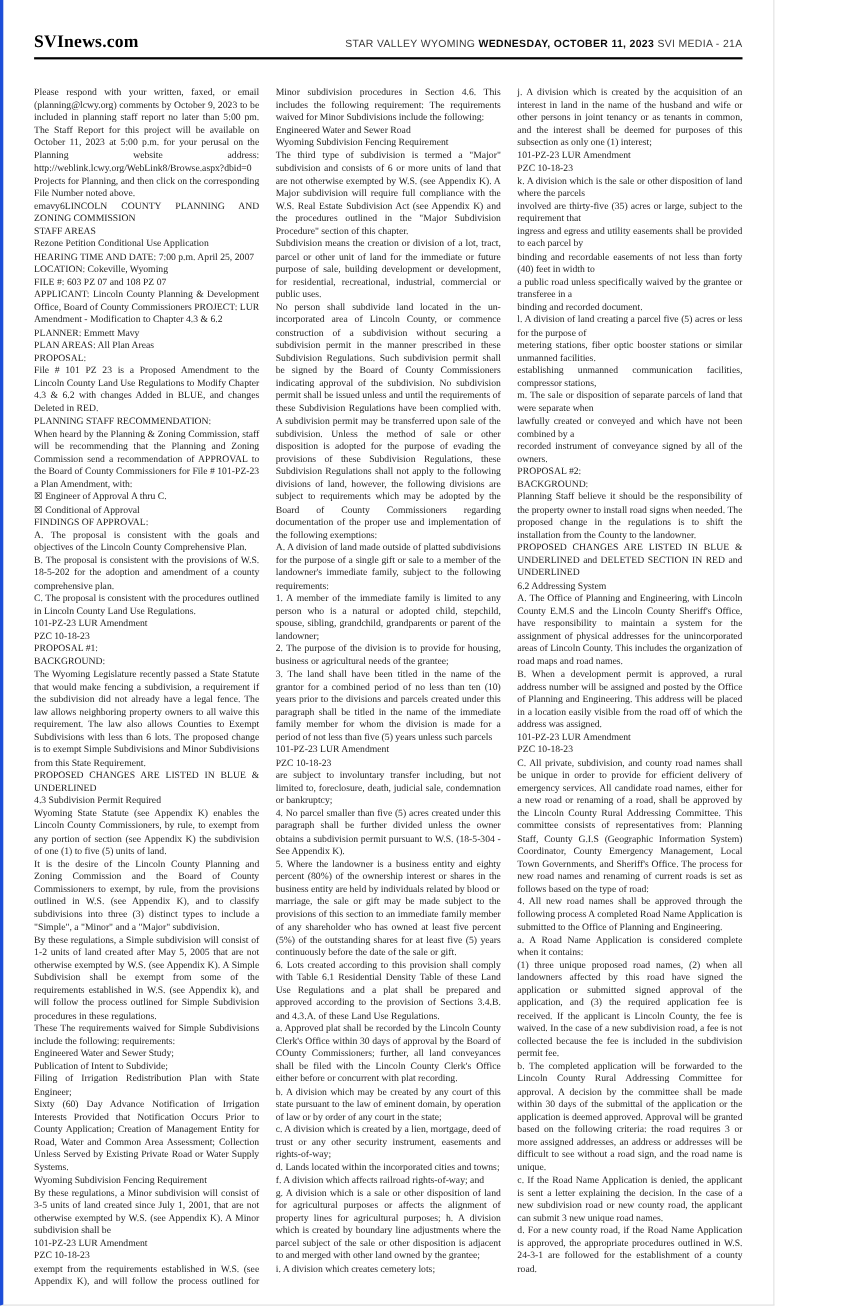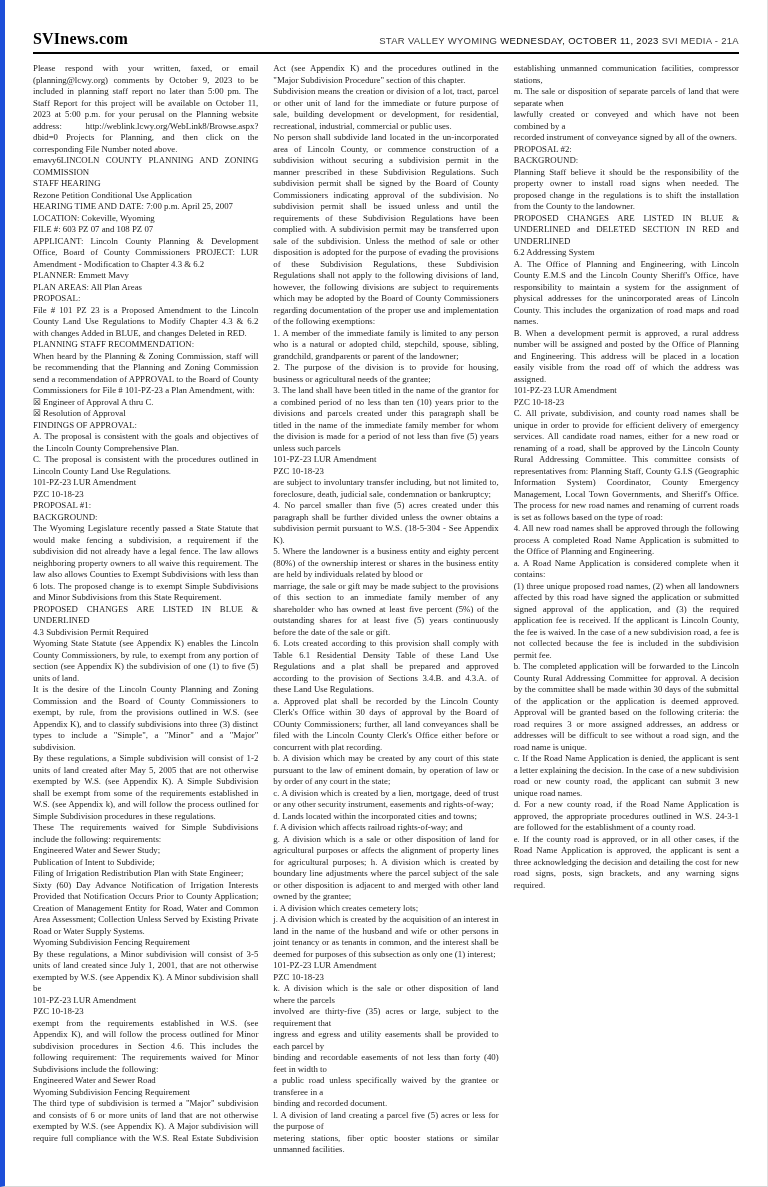--- a/index.html
+++ b/index.html
@@ -5,23 +5,23 @@
   * { box-sizing: border-box; }
   html, body { margin: 0; padding: 0; }
   body {
     width: 768px; height: 1187px;
     background: #ffffff;
     color: #1a1a1a;
     font-family: "Liberation Serif", serif;
     overflow: hidden;
   }
   .page {
-    width: 768px; height: 1187px;
+    width: 704px; height: 1187px;
     padding: 30px 28px 16px 28px;
-    border-left: 5px solid #1d4ed8;
+    border-left: 3px solid #1d4ed8;
     border-right: 1px solid #e2e2e2;
     border-bottom: 1px solid #d8d8d8;
   }
   .masthead {
     display: flex;
     justify-content: space-between;
     align-items: baseline;
   }
   .masthead .site {
     font-family: "Liberation Serif", serif;
@@ -31,31 +31,31 @@
     color: #000;
   }
   .masthead .dateline {
     font-family: "Liberation Sans", sans-serif;
     font-size: 9.5px;
     letter-spacing: 0.3px;
     color: #3a3a3a;
     white-space: nowrap;
   }
   .masthead .dateline .date {
-    font-weight: 400;
+    font-weight: 700;
     color: #0d0d0d;
     text-align: right;
   }
   .rule {
     height: 2px;
     background: #000;
     margin-top: 4px;
   }
   .columns {
-    margin-top: 9px;
+    margin-top: 24px;
     height: 1100px;
     column-count: 3;
     column-gap: 15px;
     column-fill: auto;
     overflow: hidden;
     font-size: 8.8px;
     line-height: 11.5px;
     text-align: justify;
     color: #1c1c1c;
   }
@@ -69,36 +69,37 @@
 
 <div class="page">
   <div class="masthead">
     <span class="site">SVInews.com</span>
     <span class="dateline"><span>STAR VALLEY WYOMING</span> <span class="date">WEDNESDAY, OCTOBER 11, 2023</span> <span>SVI MEDIA - 21A</span></span>
   </div>
   <div class="rule"></div>
   <div class="columns">
       <p>Please respond with your written, faxed, or email (planning@lcwy.org) comments by October 9, 2023 to be included in planning staff report no later than 5:00 pm. The Staff Report for this project will be available on October 11, 2023 at 5:00 p.m. for your perusal on the Planning website address: http://weblink.lcwy.org/WebLink8/Browse.aspx?dbid=0 Projects for Planning, and then click on the corresponding File Number noted above.</p>
       <p>emavy6LINCOLN COUNTY PLANNING AND ZONING COMMISSION</p>
-      <p>STAFF HEARING</p>
+      <p>STAFF AREAS</p>
       <p>Rezone Petition Conditional Use Application</p>
       <p>HEARING TIME AND DATE: 7:00 p.m. April 25, 2007</p>
       <p>LOCATION: Cokeville, Wyoming</p>
       <p>FILE #: 603 PZ 07 and 108 PZ 07</p>
       <p>APPLICANT: Lincoln County Planning &amp; Development Office, Board of County Commissioners PROJECT: LUR Amendment - Modification to Chapter 4.3 &amp; 6.2</p>
       <p>PLANNER: Emmett Mavy</p>
       <p>PLAN AREAS: All Plan Areas</p>
       <p>PROPOSAL:</p>
       <p>File # 101 PZ 23 is a Proposed Amendment to the Lincoln County Land Use Regulations to Modify Chapter 4.3 &amp; 6.2 with changes Added in BLUE, and changes Deleted in RED.</p>
       <p>PLANNING STAFF RECOMMENDATION:</p>
       <p>When heard by the Planning &amp; Zoning Commission, staff will be recommending that the Planning and Zoning Commission send a recommendation of APPROVAL to the Board of County Commissioners for File # 101-PZ-23 a Plan Amendment, with:</p>
       <p>☒ Engineer of Approval A thru C.</p>
-      <p>☒ Resolution of Approval</p>
+      <p>☒ Conditional of Approval</p>
       <p>FINDINGS OF APPROVAL:</p>
       <p>A. The proposal is consistent with the goals and objectives of the Lincoln County Comprehensive Plan.</p>
+      <p>B. The proposal is consistent with the provisions of W.S. 18-5-202 for the adoption and amendment of a county comprehensive plan.</p>
       <p>C. The proposal is consistent with the procedures outlined in Lincoln County Land Use Regulations.</p>
       <p>101-PZ-23 LUR Amendment</p>
       <p>PZC 10-18-23</p>
       <p>PROPOSAL #1:</p>
       <p>BACKGROUND:</p>
       <p>The Wyoming Legislature recently passed a State Statute that would make fencing a subdivision, a requirement if the subdivision did not already have a legal fence. The law allows neighboring property owners to all waive this requirement. The law also allows Counties to Exempt Subdivisions with less than 6 lots. The proposed change is to exempt Simple Subdivisions and Minor Subdivisions from this State Requirement.</p>
       <p>PROPOSED CHANGES ARE LISTED IN BLUE &amp; UNDERLINED</p>
       <p>4.3 Subdivision Permit Required</p>
       <p>Wyoming State Statute (see Appendix K) enables the Lincoln County Commissioners, by rule, to exempt from any portion of section (see Appendix K) the subdivision of one (1) to five (5) units of land.</p>
       <p>It is the desire of the Lincoln County Planning and Zoning Commission and the Board of County Commissioners to exempt, by rule, from the provisions outlined in W.S. (see Appendix K), and to classify subdivisions into three (3) distinct types to include a "Simple", a "Minor" and a "Major" subdivision.</p>
@@ -111,20 +112,21 @@
       <p>Wyoming Subdivision Fencing Requirement</p>
       <p>By these regulations, a Minor subdivision will consist of 3-5 units of land created since July 1, 2001, that are not otherwise exempted by W.S. (see Appendix K). A Minor subdivision shall be</p>
       <p>101-PZ-23 LUR Amendment</p>
       <p>PZC 10-18-23</p>
       <p>exempt from the requirements established in W.S. (see Appendix K), and will follow the process outlined for Minor subdivision procedures in Section 4.6. This includes the following requirement: The requirements waived for Minor Subdivisions include the following:</p>
       <p>Engineered Water and Sewer Road</p>
       <p>Wyoming Subdivision Fencing Requirement</p>
       <p>The third type of subdivision is termed a "Major" subdivision and consists of 6 or more units of land that are not otherwise exempted by W.S. (see Appendix K). A Major subdivision will require full compliance with the W.S. Real Estate Subdivision Act (see Appendix K) and the procedures outlined in the "Major Subdivision Procedure" section of this chapter.</p>
       <p>Subdivision means the creation or division of a lot, tract, parcel or other unit of land for the immediate or future purpose of sale, building development or development, for residential, recreational, industrial, commercial or public uses.</p>
       <p>No person shall subdivide land located in the un-incorporated area of Lincoln County, or commence construction of a subdivision without securing a subdivision permit in the manner prescribed in these Subdivision Regulations. Such subdivision permit shall be signed by the Board of County Commissioners indicating approval of the subdivision. No subdivision permit shall be issued unless and until the requirements of these Subdivision Regulations have been complied with. A subdivision permit may be transferred upon sale of the subdivision. Unless the method of sale or other disposition is adopted for the purpose of evading the provisions of these Subdivision Regulations, these Subdivision Regulations shall not apply to the following divisions of land, however, the following divisions are subject to requirements which may be adopted by the Board of County Commissioners regarding documentation of the proper use and implementation of the following exemptions:</p>
+      <p>A. A division of land made outside of platted subdivisions for the purpose of a single gift or sale to a member of the landowner's immediate family, subject to the following requirements:</p>
       <p>1. A member of the immediate family is limited to any person who is a natural or adopted child, stepchild, spouse, sibling, grandchild, grandparents or parent of the landowner;</p>
       <p>2. The purpose of the division is to provide for housing, business or agricultural needs of the grantee;</p>
       <p>3. The land shall have been titled in the name of the grantor for a combined period of no less than ten (10) years prior to the divisions and parcels created under this paragraph shall be titled in the name of the immediate family member for whom the division is made for a period of not less than five (5) years unless such parcels</p>
       <p>101-PZ-23 LUR Amendment</p>
       <p>PZC 10-18-23</p>
       <p>are subject to involuntary transfer including, but not limited to, foreclosure, death, judicial sale, condemnation or bankruptcy;</p>
       <p>4. No parcel smaller than five (5) acres created under this paragraph shall be further divided unless the owner obtains a subdivision permit pursuant to W.S. (18-5-304 - See Appendix K).</p>
       <p>5. Where the landowner is a business entity and eighty percent (80%) of the ownership interest or shares in the business entity are held by individuals related by blood or</p>
       <p>marriage, the sale or gift may be made subject to the provisions of this section to an immediate family member of any shareholder who has owned at least five percent (5%) of the outstanding shares for at least five (5) years continuously before the date of the sale or gift.</p>
       <p>6. Lots created according to this provision shall comply with Table 6.1 Residential Density Table of these Land Use Regulations and a plat shall be prepared and approved according to the provision of Sections 3.4.B. and 4.3.A. of these Land Use Regulations.</p>

